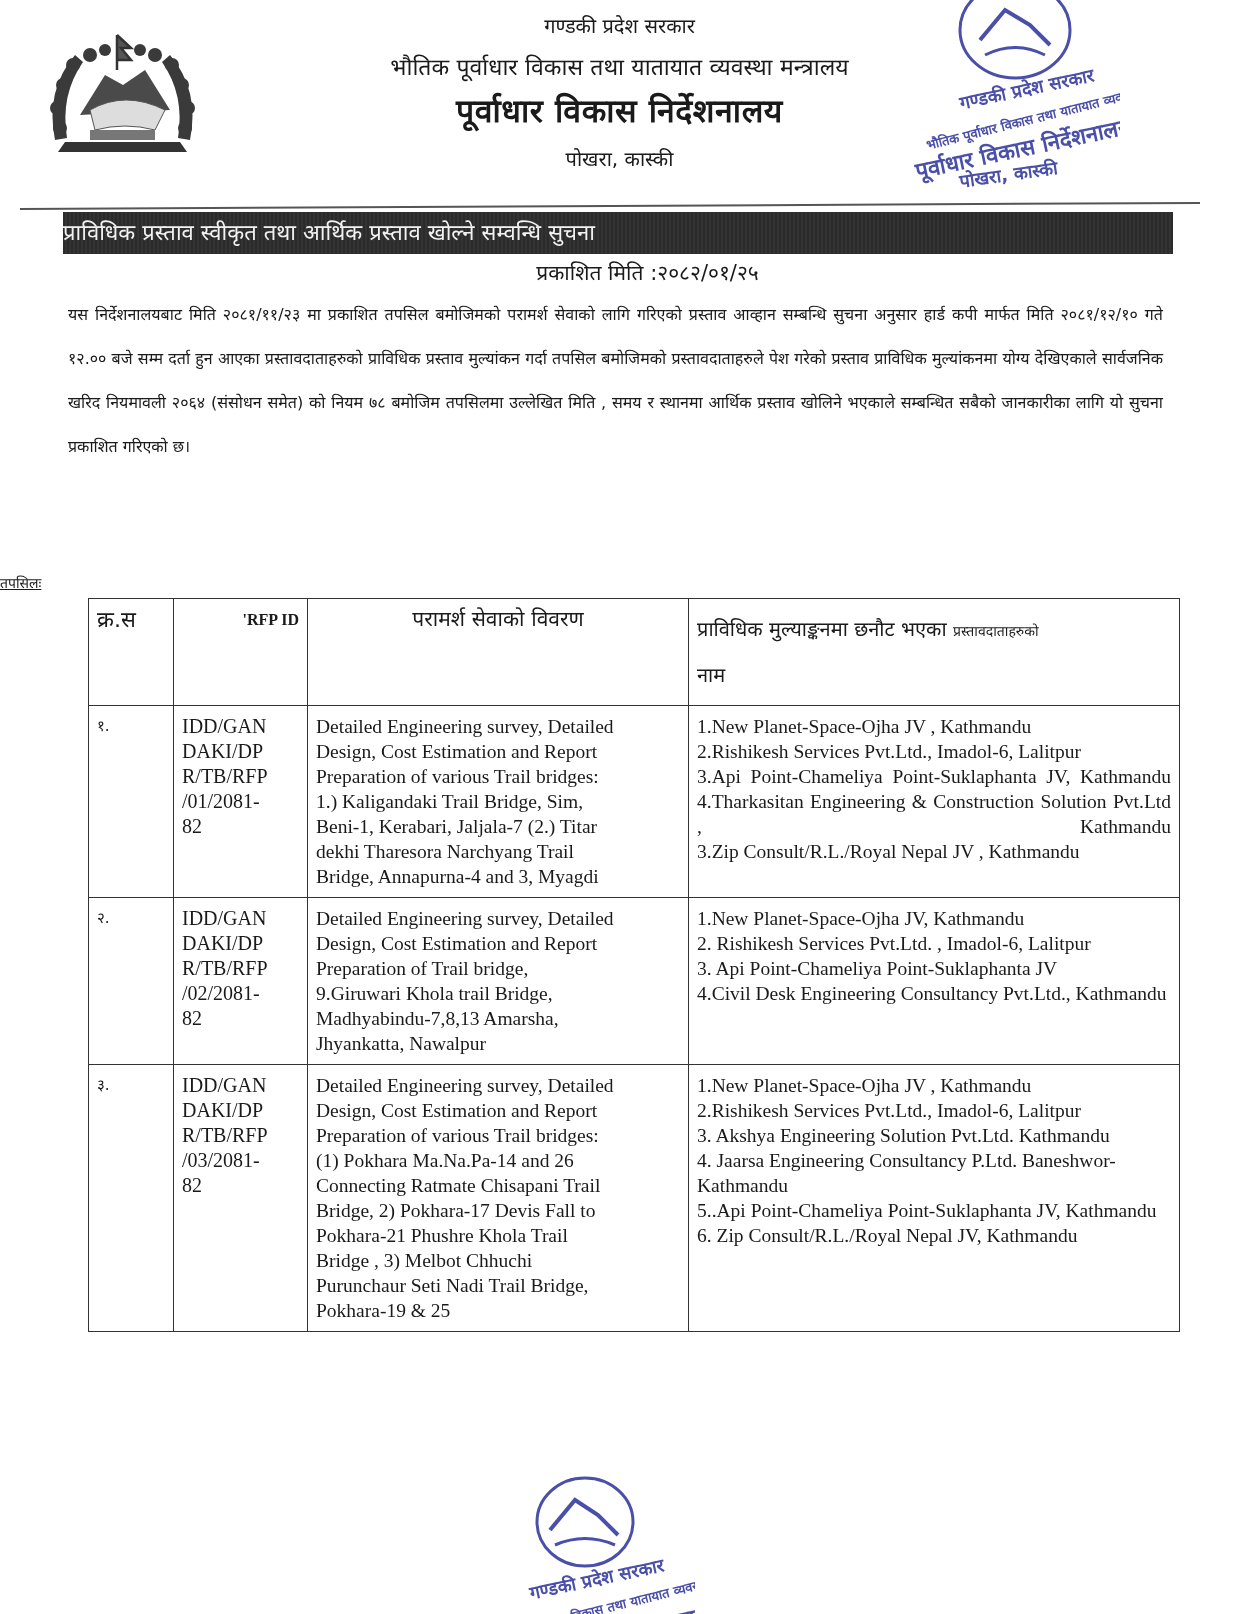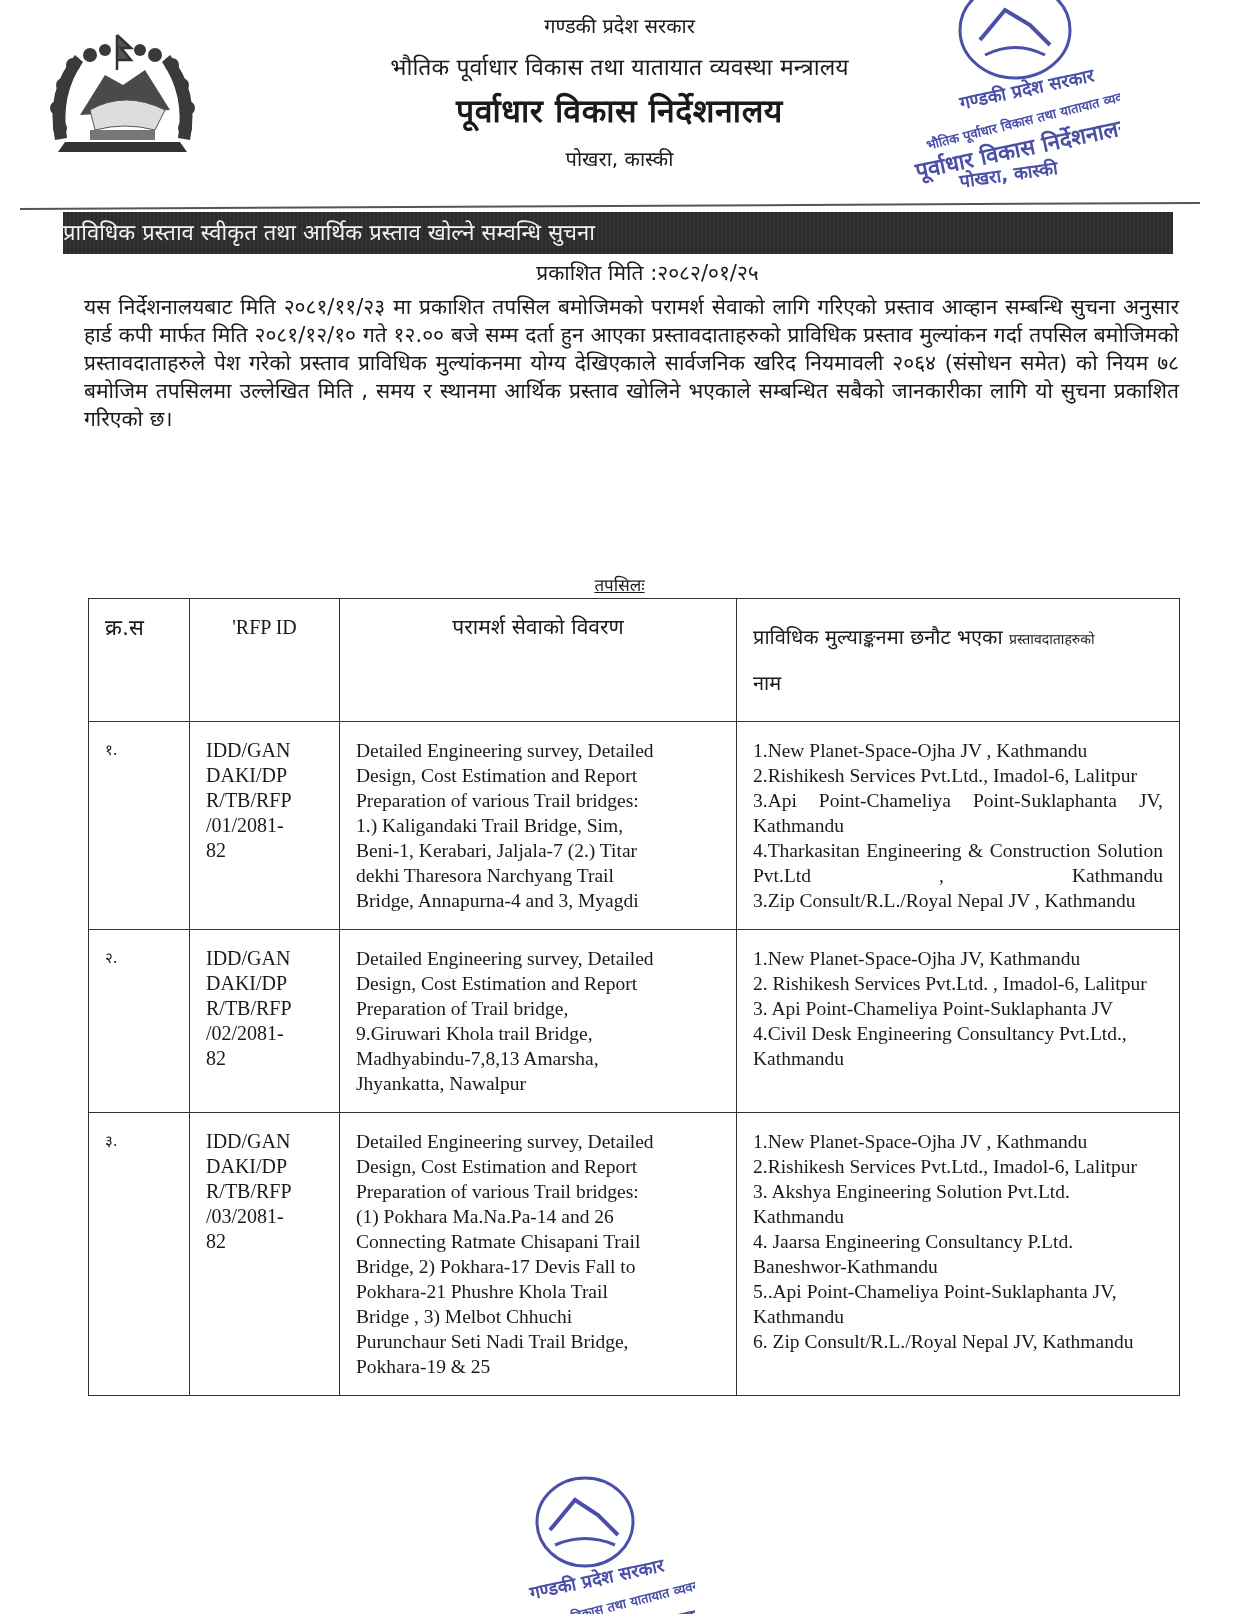--- a/index.html
+++ b/index.html
@@ -18,31 +18,31 @@
   .hdr-3 { top: 88px; font-size: 32px; font-weight: bold; letter-spacing: 0.5px; }
   .hdr-4 { top: 145px; font-size: 20px; }
   .rule { left: 20px; top: 205px; width: 1180px; height: 2px; background: #555; transform: rotate(-0.3deg); }
   .banner {
     left: 63px; top: 212px; width: 1110px; height: 42px; background: #2b2b2b;
     color: #f2f2f2; font-size: 22px; line-height: 42px;
     background-image: repeating-linear-gradient(90deg, #2b2b2b 0 2px, #333 2px 4px);
   }
   .pubdate { left: 0; width: 1239px; top: 258px; text-align: center; font-size: 21px; margin-left: 28px; }
   .para {
-    left: 84px; top: 293px; width: 1095px; font-size: 21px; line-height: 28px;
+    left: 68px; top: 293px; width: 1095px; font-size: 16px; line-height: 44px;
     text-align: justify; text-align-last: left;
   }
-  .tapsil { left: 0; width: 1239px; top: 573px; text-align: center; font-size: 17px; text-decoration: underline; }
+  .tapsil { left: 0; width: 1239px; top: 573px; text-align: left; font-size: 14px; text-decoration: underline; }
   table.details {
     position: absolute; left: 88px; top: 598px; width: 1092px; border-collapse: collapse;
     font-family: "Liberation Serif", serif; font-size: 19.5px; line-height: 25px;
   }
-  table.details td, table.details th { border: 1.5px solid #333; vertical-align: top; padding: 16px; }
+  table.details td, table.details th { border: 1.5px solid #333; vertical-align: top; padding: 8px; }
   th.h-ks { width: 68px; font-weight: normal; font-size: 22px; padding: 12px 0 0 4px; text-align: left; font-family: "DejaVu Sans", sans-serif; }
-  th.h-rfp { width: 117px; font-weight: normal; font-size: 20px; padding: 16px 0 0 22px; text-align: center; }
+  th.h-rfp { width: 117px; font-weight: bold; font-size: 16px; padding: 16px 0 0 22px; text-align: right; }
   th.h-desc { width: 364px; font-weight: normal; font-size: 21px; padding: 12px 0 0 0; text-align: center; font-family: "DejaVu Sans", sans-serif; margin-top: 27px; }
   th.h-firms { font-weight: normal; font-size: 20px; padding: 10px 8px 0 10px; text-align: left; font-family: "DejaVu Sans", sans-serif; line-height: 44px; height: 78px; }
   th.h-firms .small { font-size: 14px; }
   td.sn { padding: 14px 0 0 6px; font-size: 15px; font-family: "DejaVu Sans", sans-serif; }
   td.rfp { padding: 6px 0 0 10px; font-size: 20px; }
   td.desc { padding: 4px 6px 12px 8px; }
   td.firms { padding: 20px 8px 12px 10px; }
   .firm-line { display: block; }
   .firm-just { text-align: justify; text-align-last: justify; }
   td.footer-cell { height: 86px; padding: 2px 0 0 18px; font-family: "DejaVu Sans", sans-serif; font-size: 19px; }

